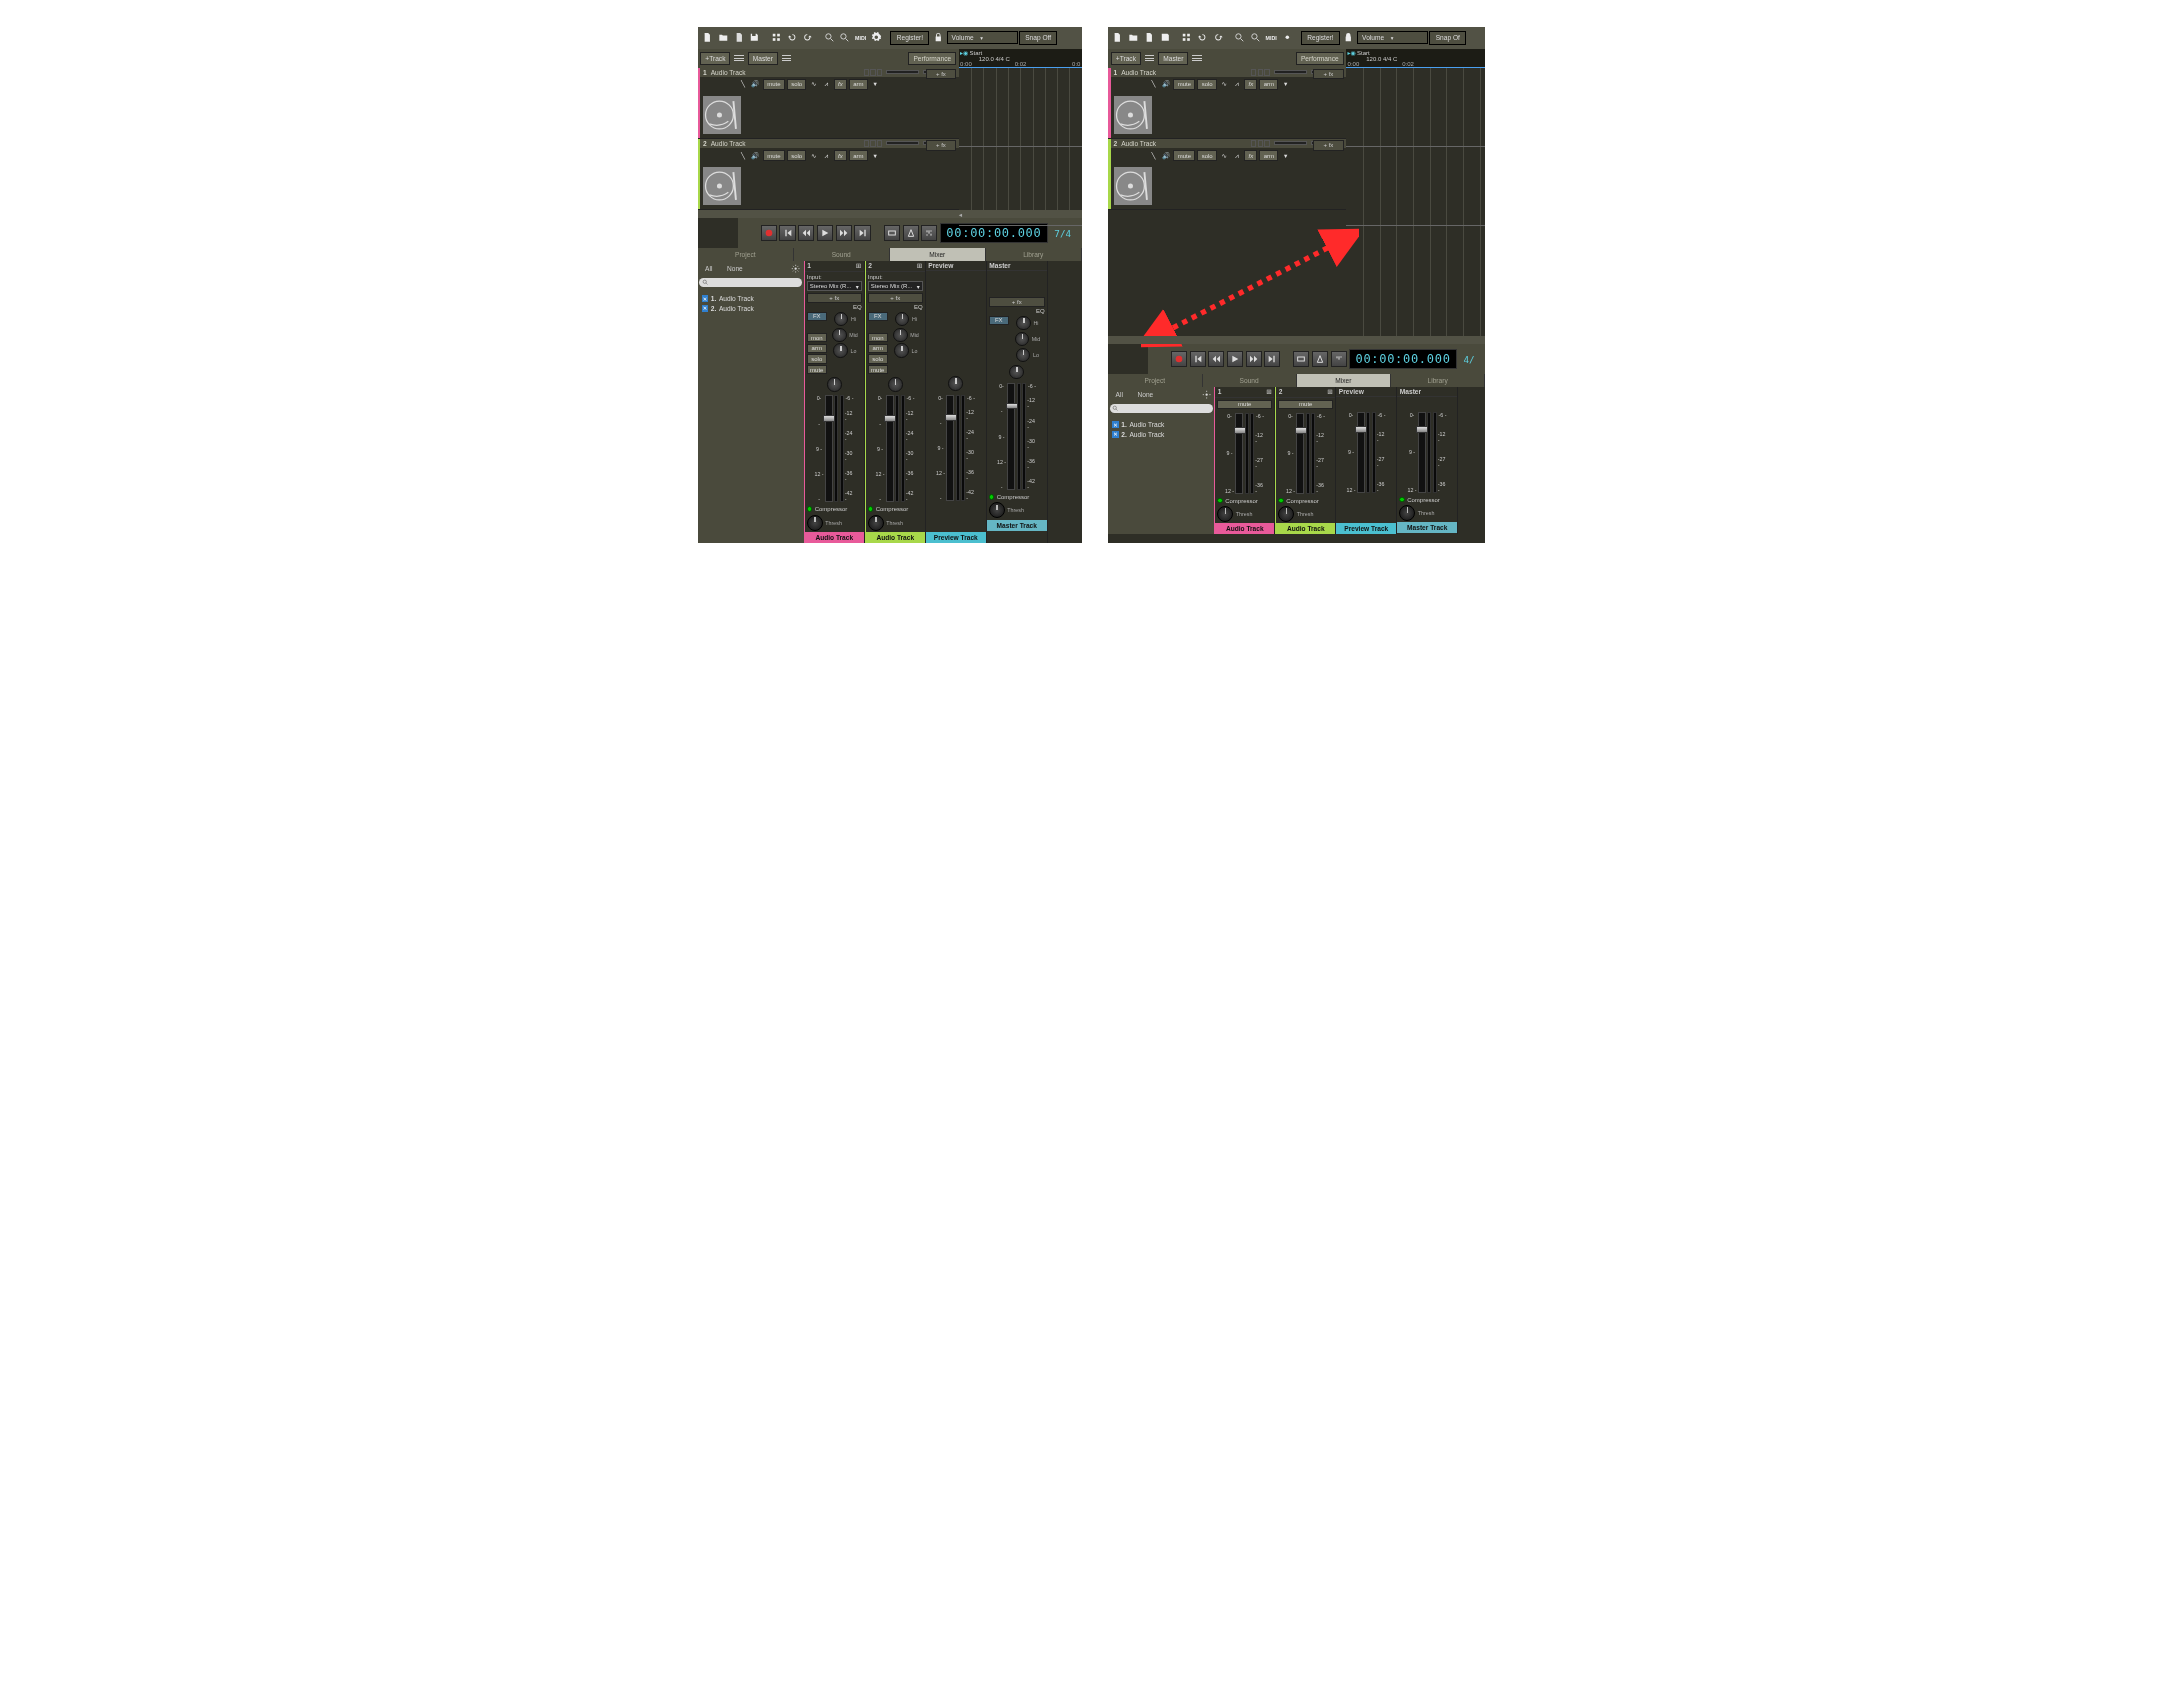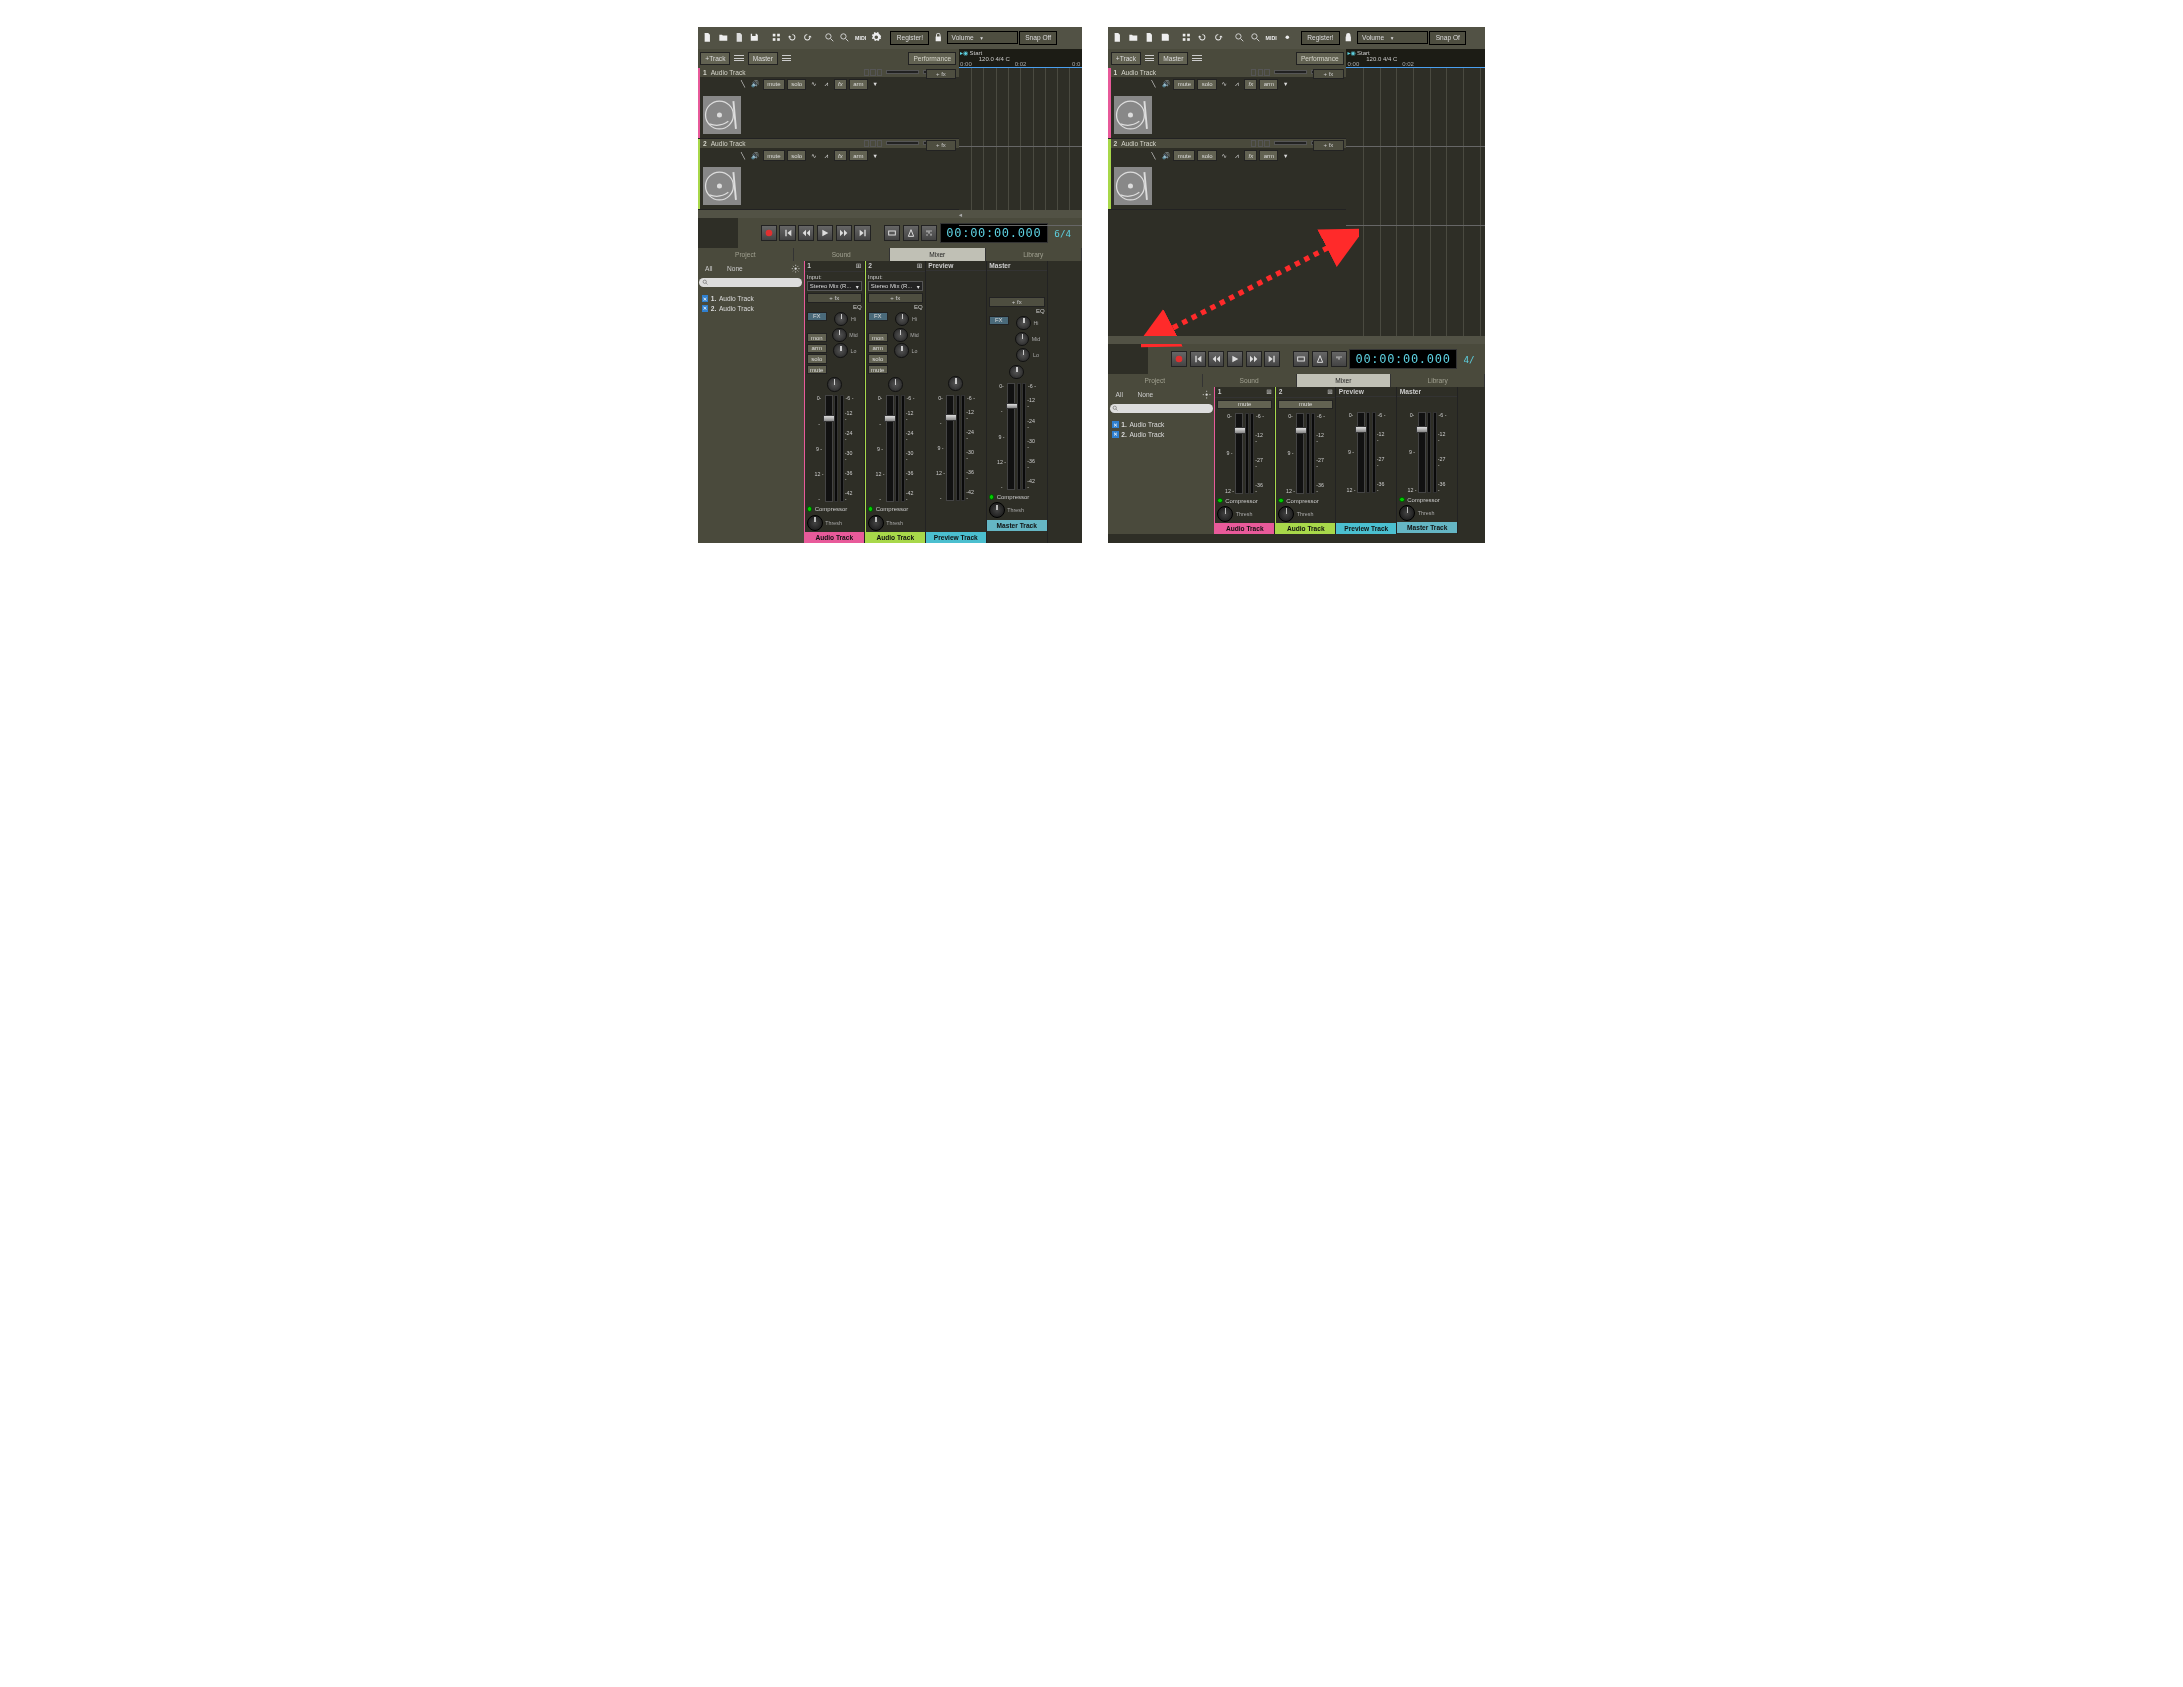--- a/index.html
+++ b/index.html
@@ -373,21 +373,21 @@
           <svg viewBox="0 0 12 12">
             <path d="M6 1l4 10H2z" fill="none" stroke="#ddd" stroke-width="1.5"></path>
           </svg>
         </span>
     <span class="tctrl">
           <svg viewBox="0 0 12 12">
             <path d="M3 2v3M6 2v5M9 2v2M3 8v2M6 10v0M9 7v3" stroke="#ddd" stroke-width="1.5"></path>
           </svg>
         </span>
     <span class="timedisp">00:00:00.000</span>
-    <span class="sig">6/4</span>
+    <span class="sig">7/4</span>
   </div>
 
   <div class="bottomTabs">
     <div class="btab">Project</div>
     <div class="btab">Sound</div>
     <div class="btab active">Mixer</div>
     <div class="btab">Library</div>
   </div>
 
   <div class="mixerArea">

